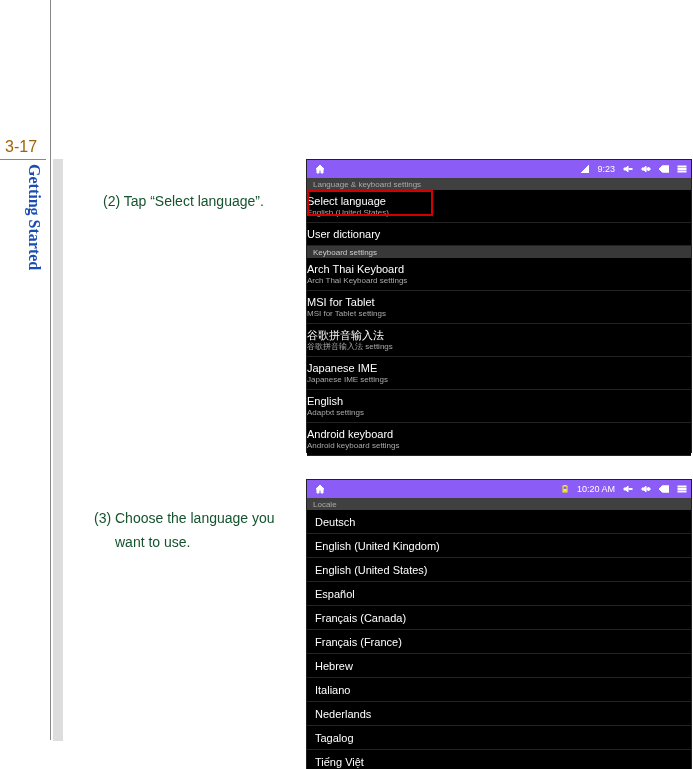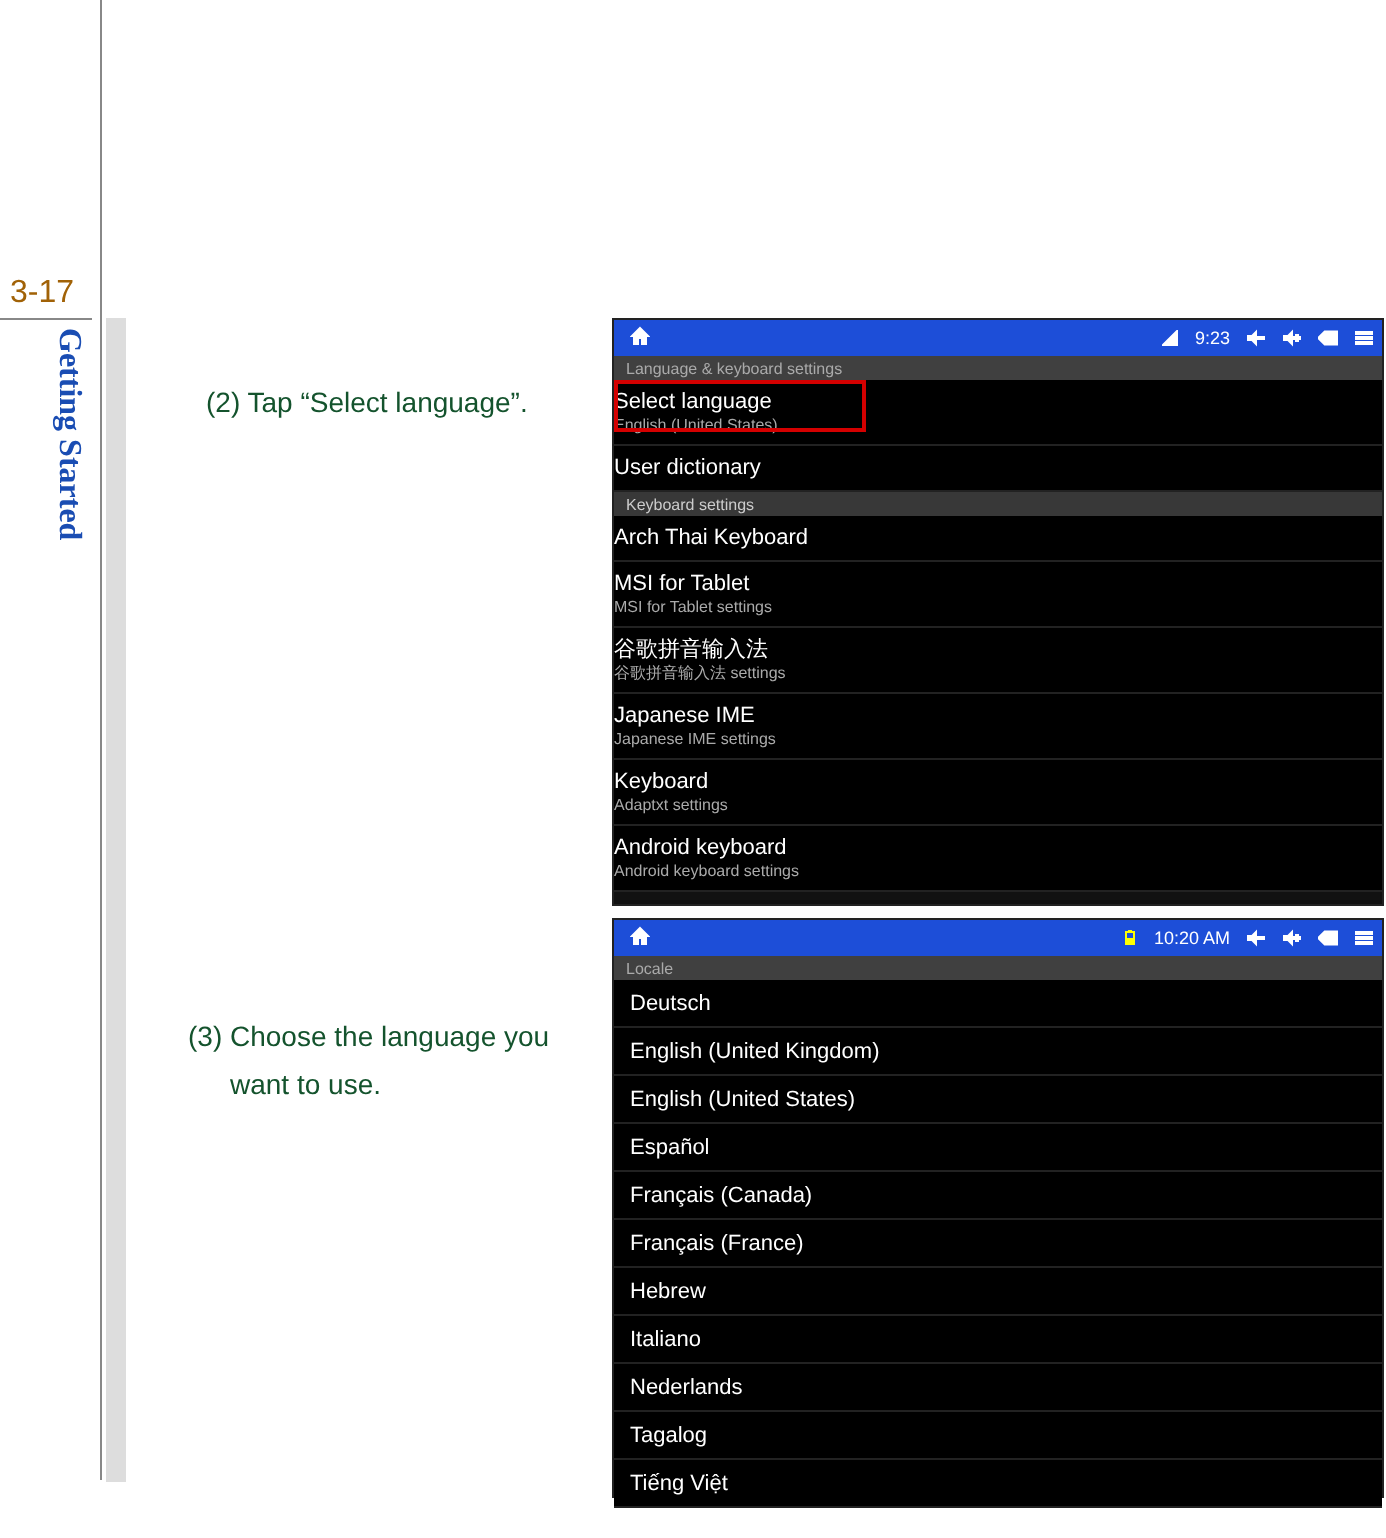--- a/index.html
+++ b/index.html
@@ -66,24 +66,24 @@
   .instr-3 { left: 94px; top: 487px; width: 200px; text-indent: -21px; padding-left: 21px;}
   
   .shot {
     position: absolute;
     left: 306px;
     width: 386px;
     background: #111;
     border: 1px solid #222;
   }
   .shot1 { top: 159px; height: 294px; }
-  .shot2 { top: 459px; height: 290px; }
+  .shot2 { top: 479px; height: 290px; }
   .statusbar {
     height: 18px;
-    background: #1d4ed8;
+    background: #8b5cf6;
     display: flex;
     align-items: center;
     justify-content: flex-end;
     padding: 0 4px;
     gap: 8px;
   }
   .status-left-icon {
     margin-right: auto;
     margin-left: 4px;
   }
@@ -209,35 +209,36 @@
   </div>
 
   <div class="row">
     <div class="row-title">User dictionary</div>
   </div>
 
   <div class="sect-hdr">Keyboard settings</div>
 
   <div class="row">
     <div class="row-title">Arch Thai Keyboard</div>
+    <div class="row-sub">Arch Thai Keyboard settings</div>
   </div>
   <div class="row">
     <div class="row-title">MSI for Tablet</div>
     <div class="row-sub">MSI for Tablet settings</div>
   </div>
   <div class="row">
     <div class="row-title">谷歌拼音输入法</div>
     <div class="row-sub">谷歌拼音输入法 settings</div>
   </div>
   <div class="row">
     <div class="row-title">Japanese IME</div>
     <div class="row-sub">Japanese IME settings</div>
   </div>
   <div class="row">
-    <div class="row-title">Keyboard</div>
+    <div class="row-title">English</div>
     <div class="row-sub">Adaptxt settings</div>
   </div>
   <div class="row">
     <div class="row-title">Android keyboard</div>
     <div class="row-sub">Android keyboard settings</div>
   </div>
 </div>
 
 <div class="shot shot2">
   <div class="statusbar">

